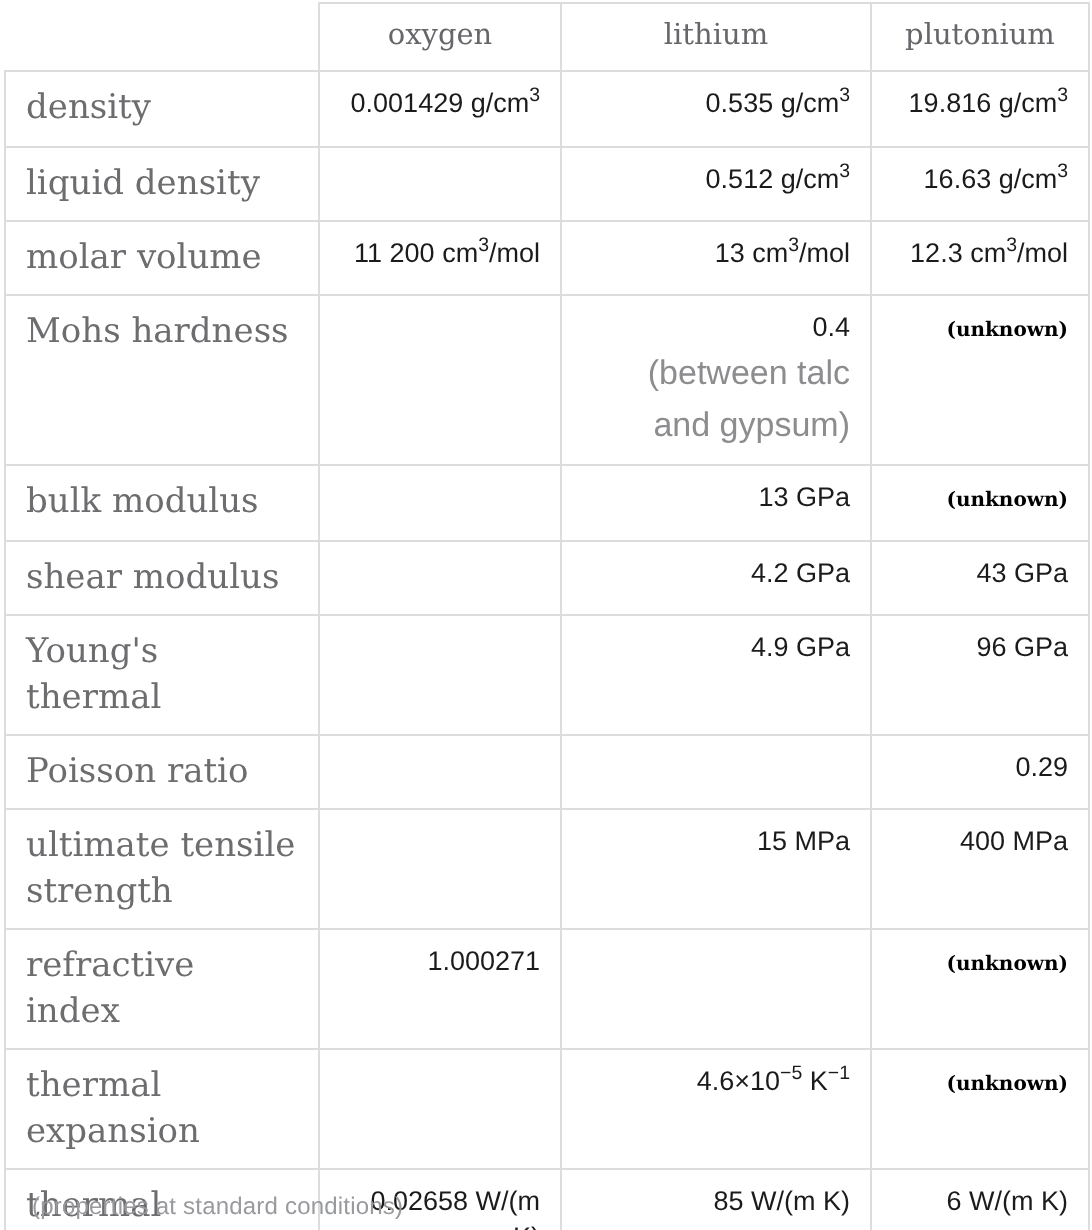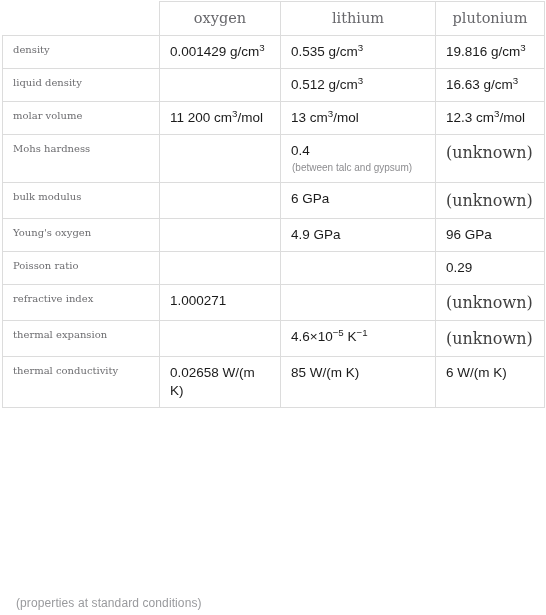--- a/index.html
+++ b/index.html
@@ -50,46 +50,47 @@
     padding-bottom: 8px;
   }
   thead th.corner {
     border-left-color: transparent;
     border-top-color: transparent;
     border-bottom-color: #dcdcdc;
   }
   
   td.rowlabel {
     font-family: "DejaVu Serif", "Liberation Serif", serif;
-    font-size: 10px;
+    font-size: 17px;
     color: #6d6d70;
     text-align: left;
     white-space: normal;
   }
   
   td.val {
     font-family: "Liberation Sans", sans-serif;
     font-size: 13.5px;
     color: #1b1b1b;
-    text-align: left;
+    text-align: right;
   }
   sup.exp {
     font-size: 0.72em;
     vertical-align: super;
     line-height: 0;
   }
   .unknown {
     font-family: "DejaVu Serif", "Liberation Serif", serif;
-    font-size: 16px;
-    color: #404040;
+    font-size: 10px;
+    color: #000000;
+    font-weight: bold;
   }
   .subnote {
     display: block;
     font-family: "Liberation Sans", sans-serif;
-    font-size: 10px;
+    font-size: 17px;
     color: #8d8d90;
     line-height: 1.5;
     margin-top: 1px;
     padding-left: 1px;
   }
   .footer {
     position: absolute;
     left: 4px;
     bottom: 6px;
     font-family: "Liberation Sans", sans-serif;
@@ -141,34 +142,46 @@
         </tr>
         <tr>
           <td class="rowlabel">Mohs hardness</td>
           <td class="val blankcell"></td>
           <td class="val"><span>0.4</span><span class="subnote">(between talc and gypsum)</span></td>
           <td class="val"><span class="unknown">(unknown)</span></td>
         </tr>
         <tr>
           <td class="rowlabel">bulk modulus</td>
           <td class="val blankcell"></td>
-          <td class="val"><span>6 GPa</span></td>
-          <td class="val"><span class="unknown">(unknown)</span></td>
-        </tr>
-        <tr>
-          <td class="rowlabel">Young's oxygen</td>
+          <td class="val"><span>13 GPa</span></td>
+          <td class="val"><span class="unknown">(unknown)</span></td>
+        </tr>
+        <tr>
+          <td class="rowlabel">shear modulus</td>
+          <td class="val blankcell"></td>
+          <td class="val"><span>4.2 GPa</span></td>
+          <td class="val"><span>43 GPa</span></td>
+        </tr>
+        <tr>
+          <td class="rowlabel">Young's thermal</td>
           <td class="val blankcell"></td>
           <td class="val"><span>4.9 GPa</span></td>
           <td class="val"><span>96 GPa</span></td>
         </tr>
         <tr>
           <td class="rowlabel">Poisson ratio</td>
           <td class="val blankcell"></td>
           <td class="val blankcell"></td>
           <td class="val"><span>0.29</span></td>
+        </tr>
+        <tr>
+          <td class="rowlabel">ultimate tensile strength</td>
+          <td class="val blankcell"></td>
+          <td class="val"><span>15 MPa</span></td>
+          <td class="val"><span>400 MPa</span></td>
         </tr>
         <tr>
           <td class="rowlabel">refractive index</td>
           <td class="val"><span>1.000271</span></td>
           <td class="val blankcell"></td>
           <td class="val"><span class="unknown">(unknown)</span></td>
         </tr>
         <tr>
           <td class="rowlabel">thermal expansion</td>
           <td class="val blankcell"></td>

